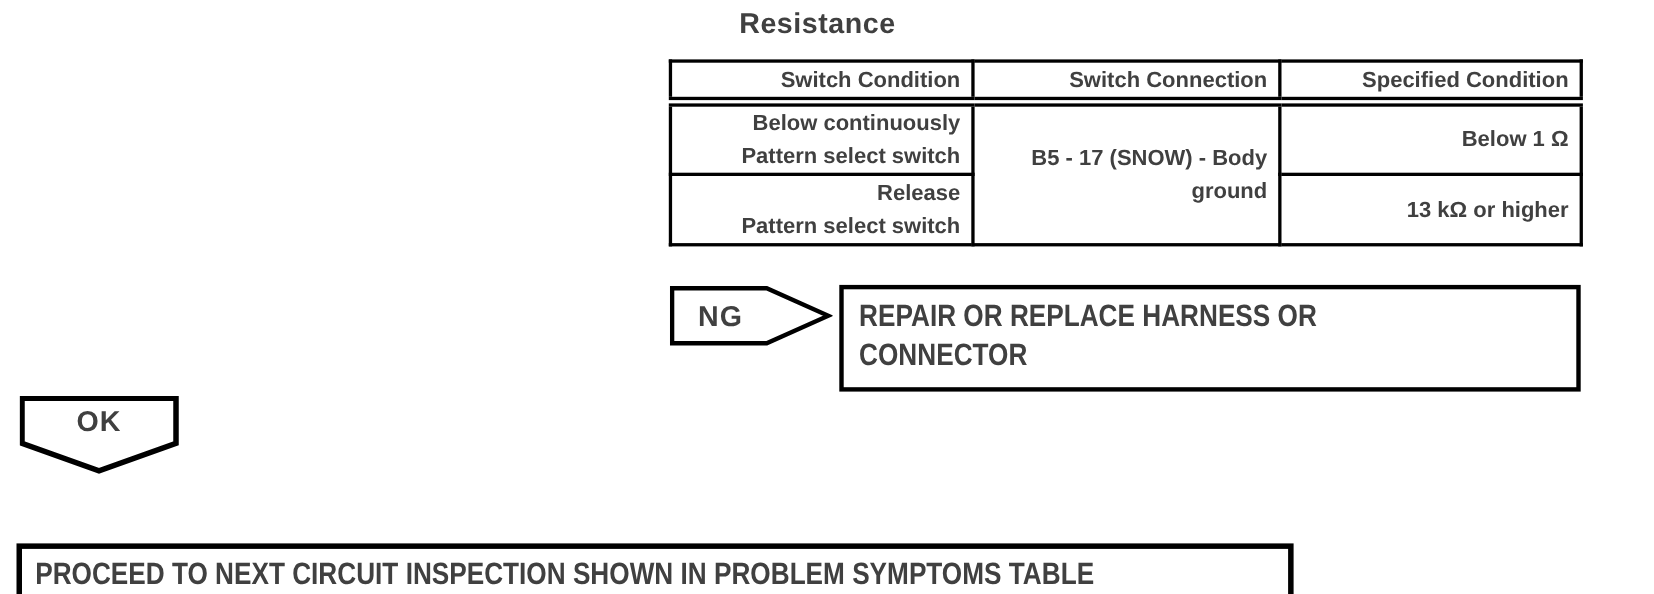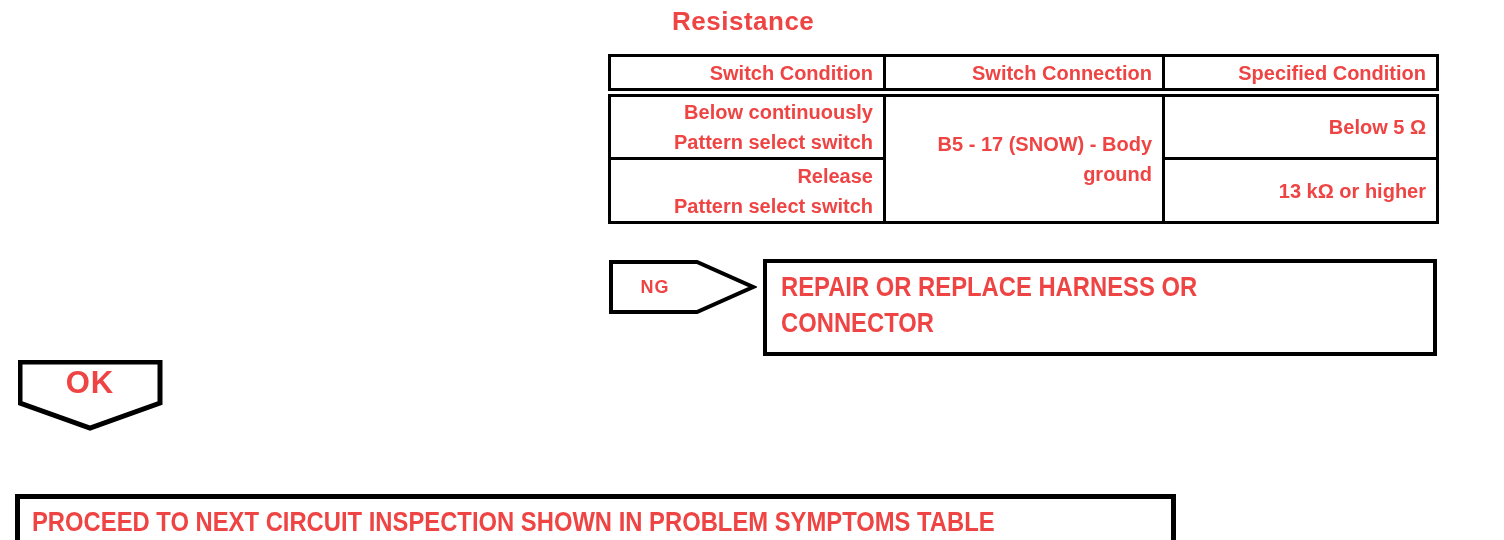--- a/index.html
+++ b/index.html
@@ -5,21 +5,21 @@
   html, body {
     margin: 0;
     padding: 0;
     background: #ffffff;
   }
   .page {
     position: relative;
     width: 1504px;
     height: 540px;
     background: #ffffff;
-    color: #ef4444;
+    color: #404040;
     font-family: "Liberation Sans", sans-serif;
     overflow: hidden;
   }
 
   
   .title {
     position: absolute;
     left: 672px;
     top: 6px;
     font-size: 26px;
@@ -64,39 +64,39 @@
   }
   .ng-label {
     position: absolute;
     left: 610px;
     top: 262px;
     width: 90px;
     height: 50px;
     display: flex;
     align-items: center;
     justify-content: center;
-    font-size: 18px;
+    font-size: 26px;
     font-weight: bold;
     letter-spacing: 1px;
   }
   .ok-arrow {
     position: absolute;
     left: 18px;
     top: 360px;
   }
   .ok-label {
     position: absolute;
     left: 20px;
     top: 362px;
     width: 140px;
     height: 42px;
     display: flex;
     align-items: center;
     justify-content: center;
-    font-size: 31px;
+    font-size: 26px;
     font-weight: bold;
     letter-spacing: 1px;
   }
 
   
   .action-box {
     position: absolute;
     background: #ffffff;
     border: 4px solid #000000;
     box-sizing: border-box;
@@ -154,21 +154,21 @@
         <th>Specified Condition</th>
       </tr>
     </thead>
     <tbody>
       <tr class="row-1">
         <td>
           <span class="cell-line">Below continuously</span>
           <span class="cell-line">Pattern select switch</span>
         </td>
         <td rowspan="2">B5 - 17 (SNOW) - Body ground</td>
-        <td>Below 5 Ω</td>
+        <td>Below 1 Ω</td>
       </tr>
       <tr class="row-2">
         <td>
           <span class="cell-line">Release</span>
           <span class="cell-line">Pattern select switch</span>
         </td>
         <td>13 kΩ or higher</td>
       </tr>
     </tbody>
   </table>

